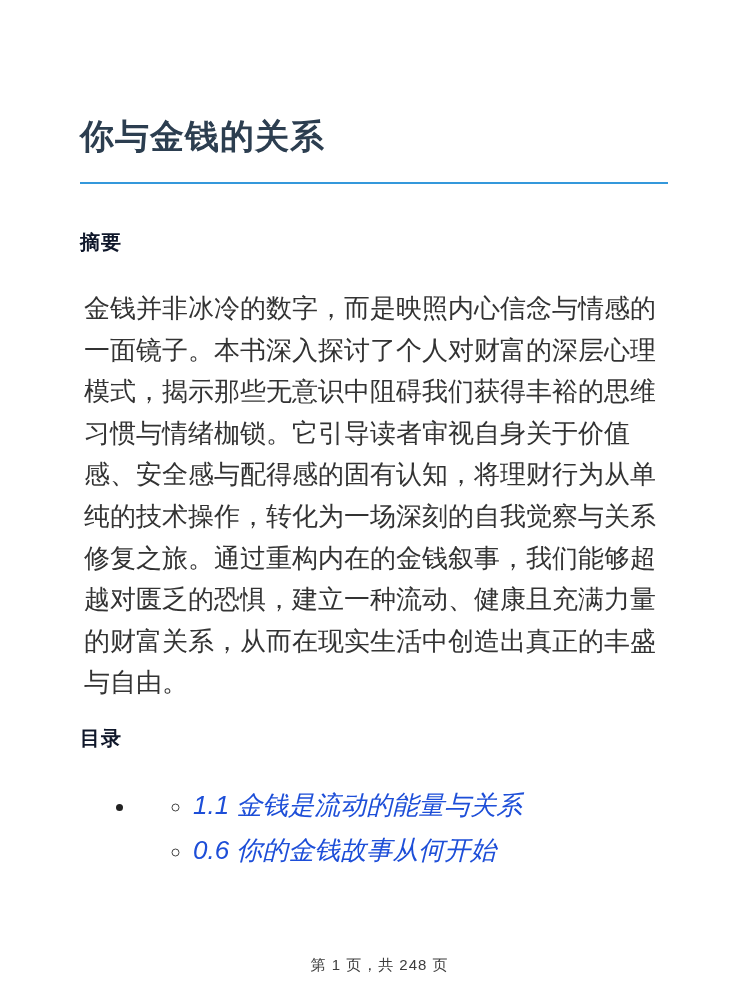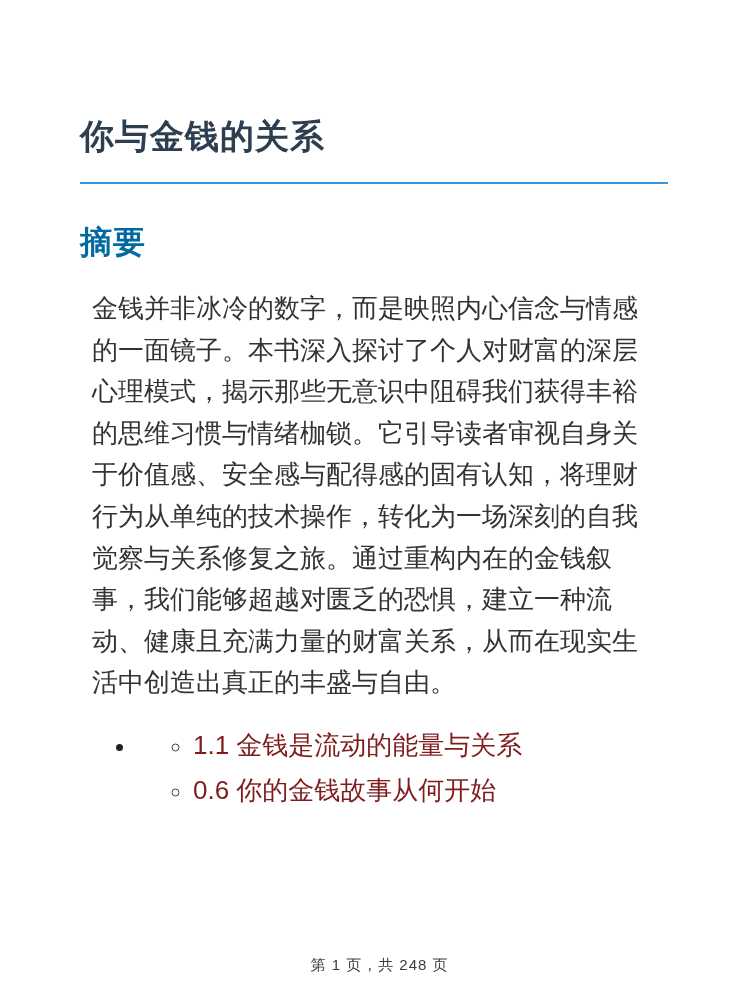--- a/index.html
+++ b/index.html
@@ -23,31 +23,31 @@
     margin: 0;
     font-size: 34px;
     line-height: 44px;
     font-weight: 700;
     color: #2c3e50;
     padding-bottom: 24px;
     border-bottom: 2px solid #3498db;
     letter-spacing: 1px;
   }
   .section-heading {
-    font-size: 32px;
+    font-size: 20px;
     line-height: 36px;
     font-weight: 700;
-    color: #0369a1;
+    color: #0f172a;
     margin: 0 0 28px 0;
     letter-spacing: 1px;
   }
   .mt-lg { margin-top: 40px; }
   .mt-md { margin-top: 16px; }
   .abstract-text {
-    margin: 12px;
+    margin: 4px;
     font-size: 26px;
     line-height: 41.6px;
     color: #333333;
     text-align: left;
     word-break: normal;
     overflow-wrap: break-word;
   }
   .toc-list {
     margin: 0;
     padding: 0 0 0 57px;
@@ -59,21 +59,22 @@
   .toc-list > li::marker {
     color: #222222;
     font-size: 24px;
   }
   .sub-list {
     margin: 20px 0 11px 0;
     padding: 0 0 0 56px;
     list-style: circle;
     font-size: 26px;
     line-height: 43px;
-    color: #7f1d1d;
+    color: #1d4ed8;
+    font-style: italic;
   }
   .sub-list > li {
     margin-bottom: 2px;
   }
   .sub-list > li::marker {
     color: #444444;
     font-size: 24px;
   }
   .page-footer {
     position: absolute;
@@ -92,20 +93,21 @@
 <body>
 
 <div class="page">
 
   <h1 class="doc-title">你与金钱的关系</h1>
 
   <h2 class="section-heading mt-lg">摘要</h2>
 
   <p class="abstract-text">金钱并非冰冷的数字，而是映照内心信念与情感的一面镜子。本书深入探讨了个人对财富的深层心理模式，揭示那些无意识中阻碍我们获得丰裕的思维习惯与情绪枷锁。它引导读者审视自身关于价值感、安全感与配得感的固有认知，将理财行为从单纯的技术操作，转化为一场深刻的自我觉察与关系修复之旅。通过重构内在的金钱叙事，我们能够超越对匮乏的恐惧，建立一种流动、健康且充满力量的财富关系，从而在现实生活中创造出真正的丰盛与自由。</p>
 
+  <h2 class="section-heading mt-md">目录</h2>
 
   <ul class="toc-list">
     <li>
       <ul class="sub-list">
         <li>1.1 金钱是流动的能量与关系</li>
         <li>0.6 你的金钱故事从何开始</li>
       </ul>
     </li>
   </ul>
 

